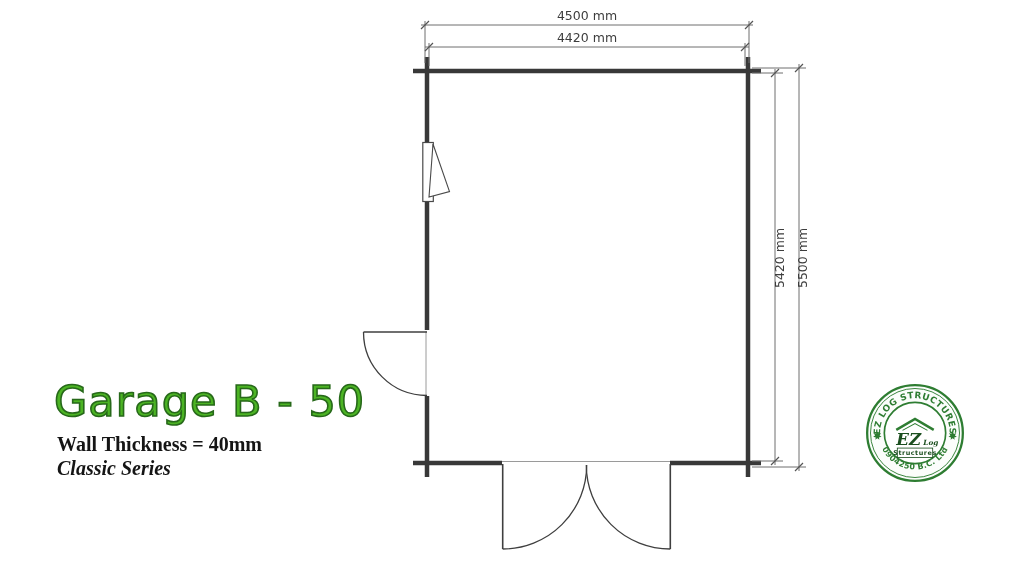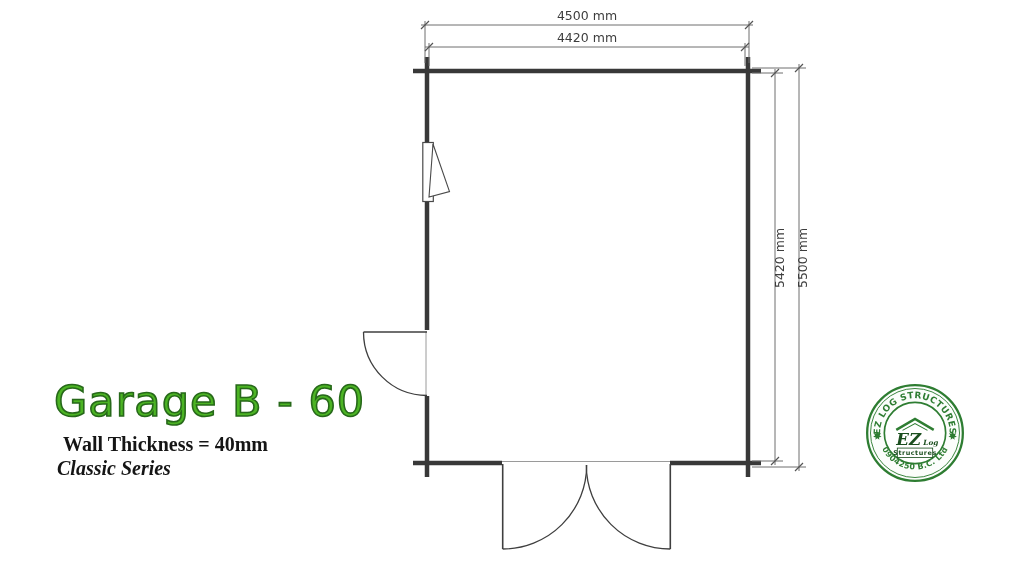--- a/index.html
+++ b/index.html
@@ -12,21 +12,21 @@
     font-size:43px;font-weight:500;letter-spacing:1px;
     color:#4cb424;
     -webkit-text-stroke:1.6px #27691a;
     white-space:nowrap;
   }
   .sub1,.sub2{
     position:absolute;left:57px;
     font-family:"Liberation Serif","DejaVu Serif",serif;
     font-weight:bold;font-size:20px;color:#151515;white-space:nowrap;
   }
-  .sub1{top:433px;margin-left:6px;}
+  .sub1{top:433px;}
   .sub2{top:457px;font-style:italic;}
   .dim-text{font-family:"DejaVu Sans",sans-serif;font-size:12.5px;fill:#3d3d3d;}
   .stamp-svg{position:absolute;left:863px;top:381px;}
   .stamp-arc{font-family:"DejaVu Sans",sans-serif;font-weight:bold;fill:#2e7d32;}
 </style>
 </head>
 <body>
 
 <div class="canvas">
 
@@ -71,21 +71,21 @@
         M771,77 L779,69 M771,465 L779,457
         M795,72 L803,64 M795,471 L803,463"></path>
     </g>
 
     <text class="dim-text" x="587" y="20" text-anchor="middle">4500 mm</text>
     <text class="dim-text" x="587" y="42" text-anchor="middle">4420 mm</text>
     <text class="dim-text" transform="translate(784,258) rotate(-90)" text-anchor="middle">5420 mm</text>
     <text class="dim-text" transform="translate(807,258) rotate(-90)" text-anchor="middle">5500 mm</text>
   </svg>
 
-  <div class="title">Garage B - 60</div>
+  <div class="title">Garage B - 50</div>
   <div class="sub1">Wall Thickness = 40mm</div>
   <div class="sub2">Classic Series</div>
 
   <svg class="stamp-svg" width="104" height="104" viewBox="0 0 100 100">
     <defs>
       <path id="stampTop" d="M18.5,61.5 A33.5,33.5 0 1 1 81.5,61.5"></path>
       <path id="stampBottom" d="M17.1,62 A35,35 0 0 0 82.9,62"></path>
     </defs>
     <circle cx="50" cy="50" r="46" fill="#fbfdfb" stroke="#2e7d32" stroke-width="2.2"></circle>
     <circle cx="50" cy="50" r="42.8" fill="none" stroke="#2e7d32" stroke-width="0.9"></circle>

